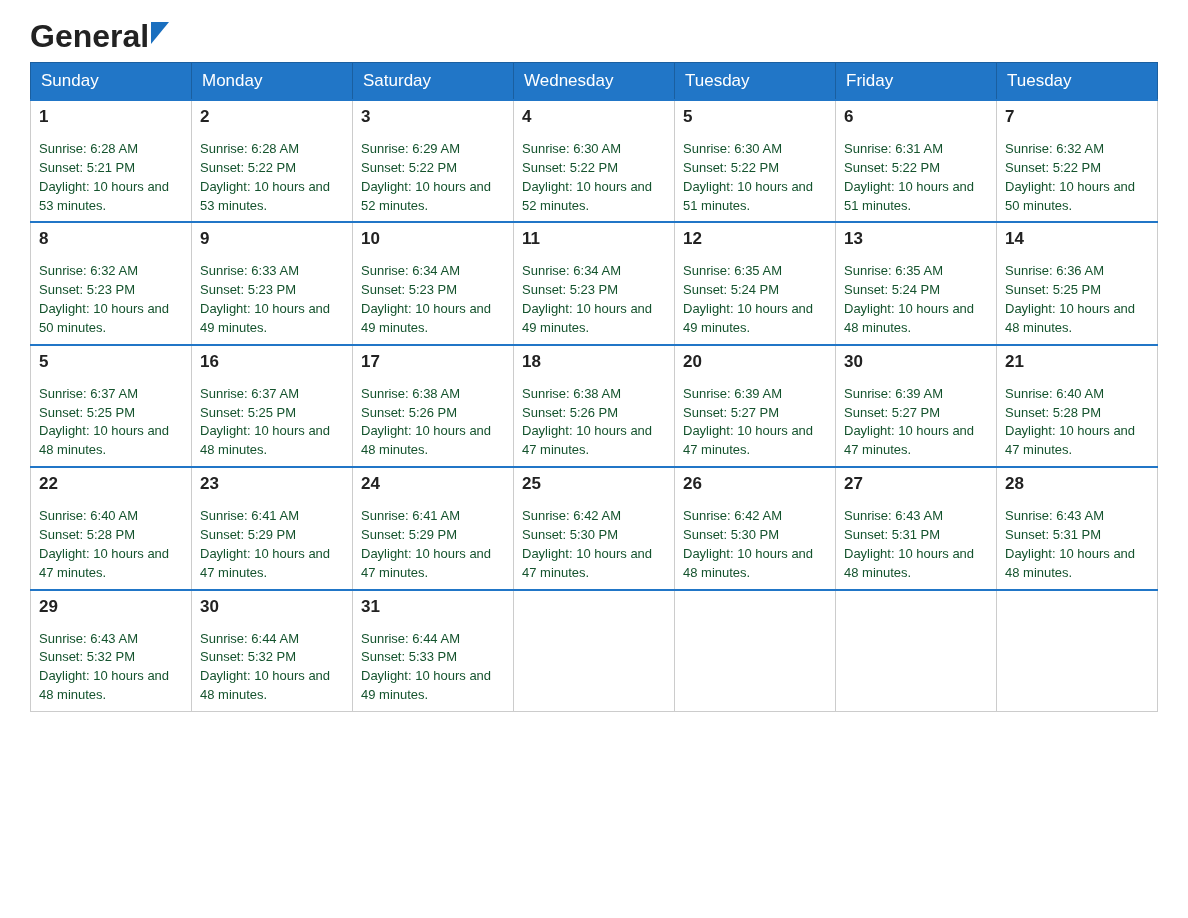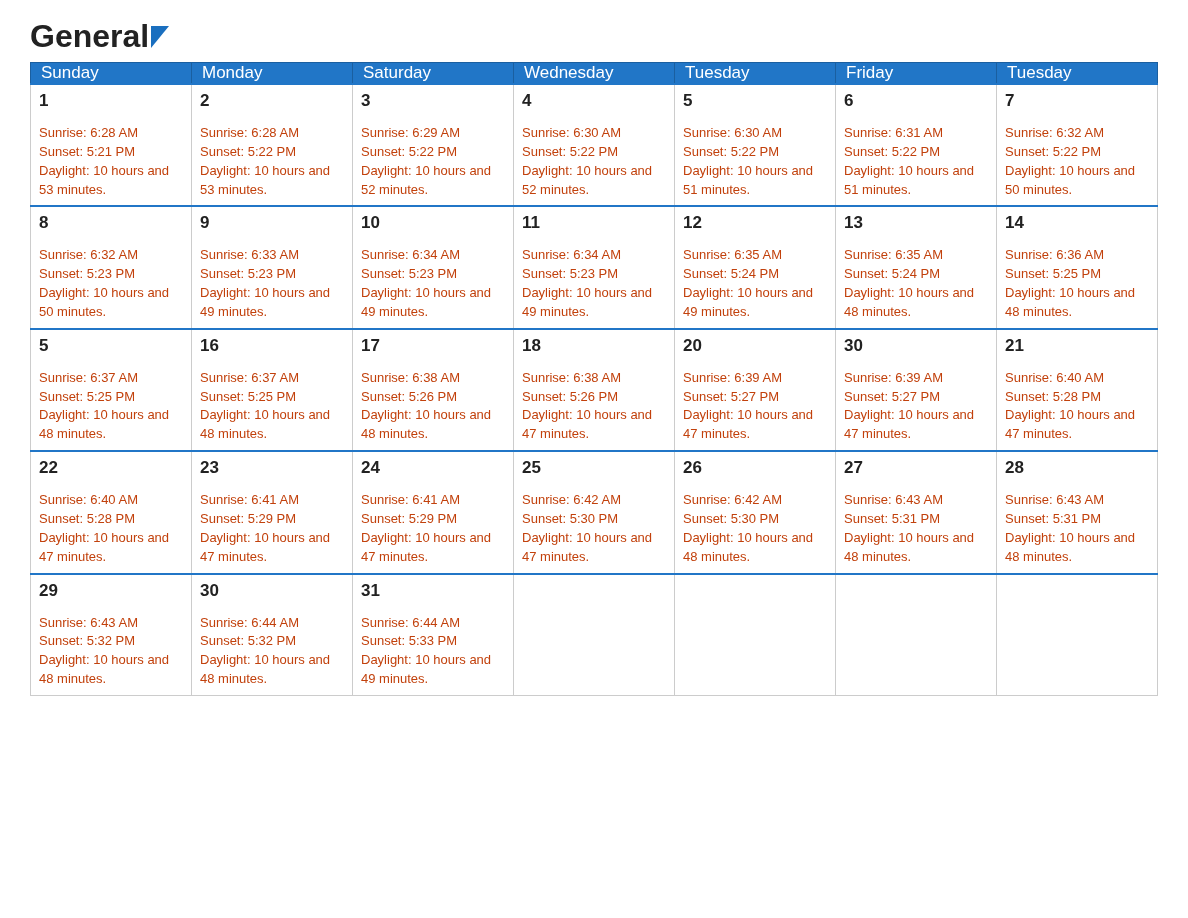--- a/index.html
+++ b/index.html
@@ -39,56 +39,56 @@
     .calendar-table {
       width: 100%;
       border-collapse: collapse;
       margin-top: 8px;
     }
     .calendar-table th {
       background-color: #2176c7;
       color: #fff;
       font-size: 17px;
       font-weight: normal;
-      padding: 0 10px;
+      padding: 8px 10px;
       text-align: left;
       border: 1px solid #1a5fa0;
     }
     .calendar-table td {
       border: 1px solid #ccc;
       vertical-align: top;
       padding: 6px 8px;
       width: 14.28%;
       min-height: 100px;
     }
     .day-number {
       font-size: 17px;
       font-weight: bold;
       color: #222;
       margin-bottom: 4px;
     }
     .day-info {
       font-size: 13px;
-      color: #c2410c;
+      color: #14532d;
       line-height: 1.45;
       margin-top: 13px;
     }
     .empty-cell {
       background: #fff;
     }
     .week-row td {
       border-top: 2px solid #2176c7;
     }
   </style>
 </head>
 <body>
 
 <div class="header-row">
   <div class="logo">
-    <div style="display:flex; align-items:center; line-height:1;">
+    <div style="display:flex; align-items:flex-start; line-height:1;">
       <span style="font-size:32px; font-weight:bold; color:#222;">General</span>
       <svg width="18" height="22" viewBox="0 0 18 22" style="margin-left:2px; margin-top:2px;">
         <polygon points="0,0 18,0 0,22" fill="#1a6fbf"></polygon>
       </svg>
     </div>
     <span style="font-size:32px; font-weight:bold; color:#1a6fbf; line-height:1;"></span>
   </div>
   <div class="title-block">
     <div class="month-title"></div>
     <div class="location-title"></div>

